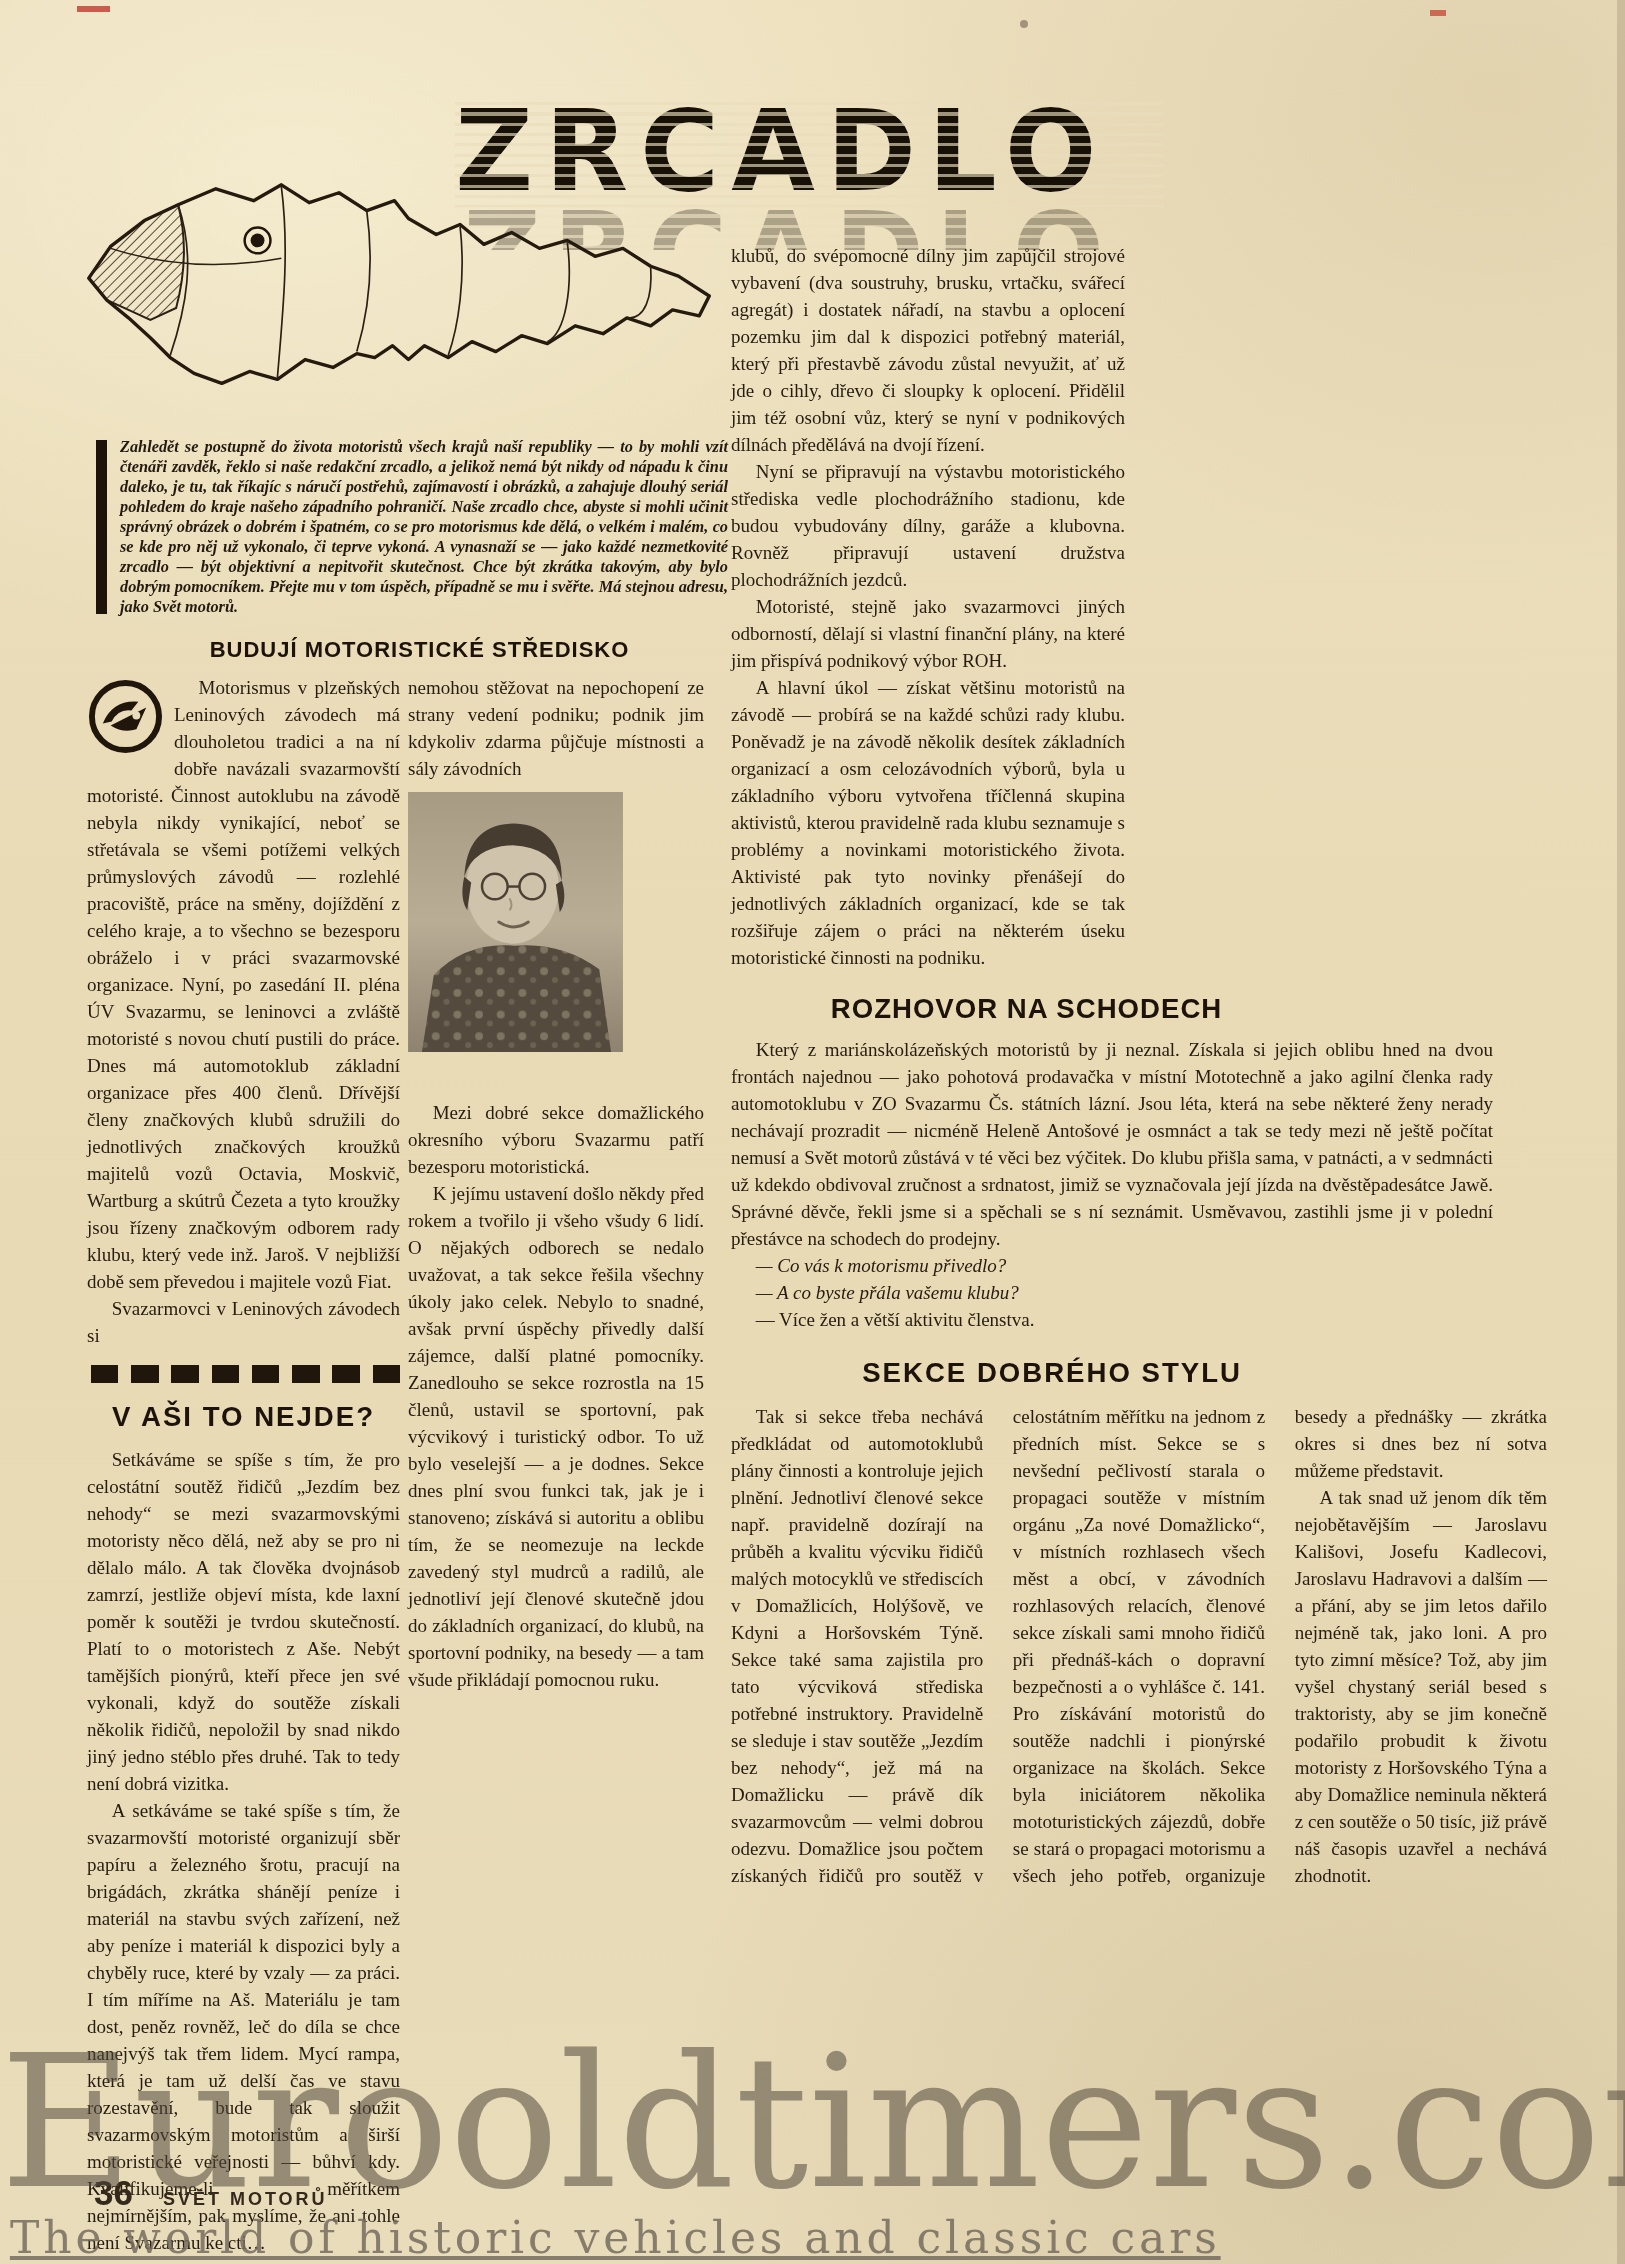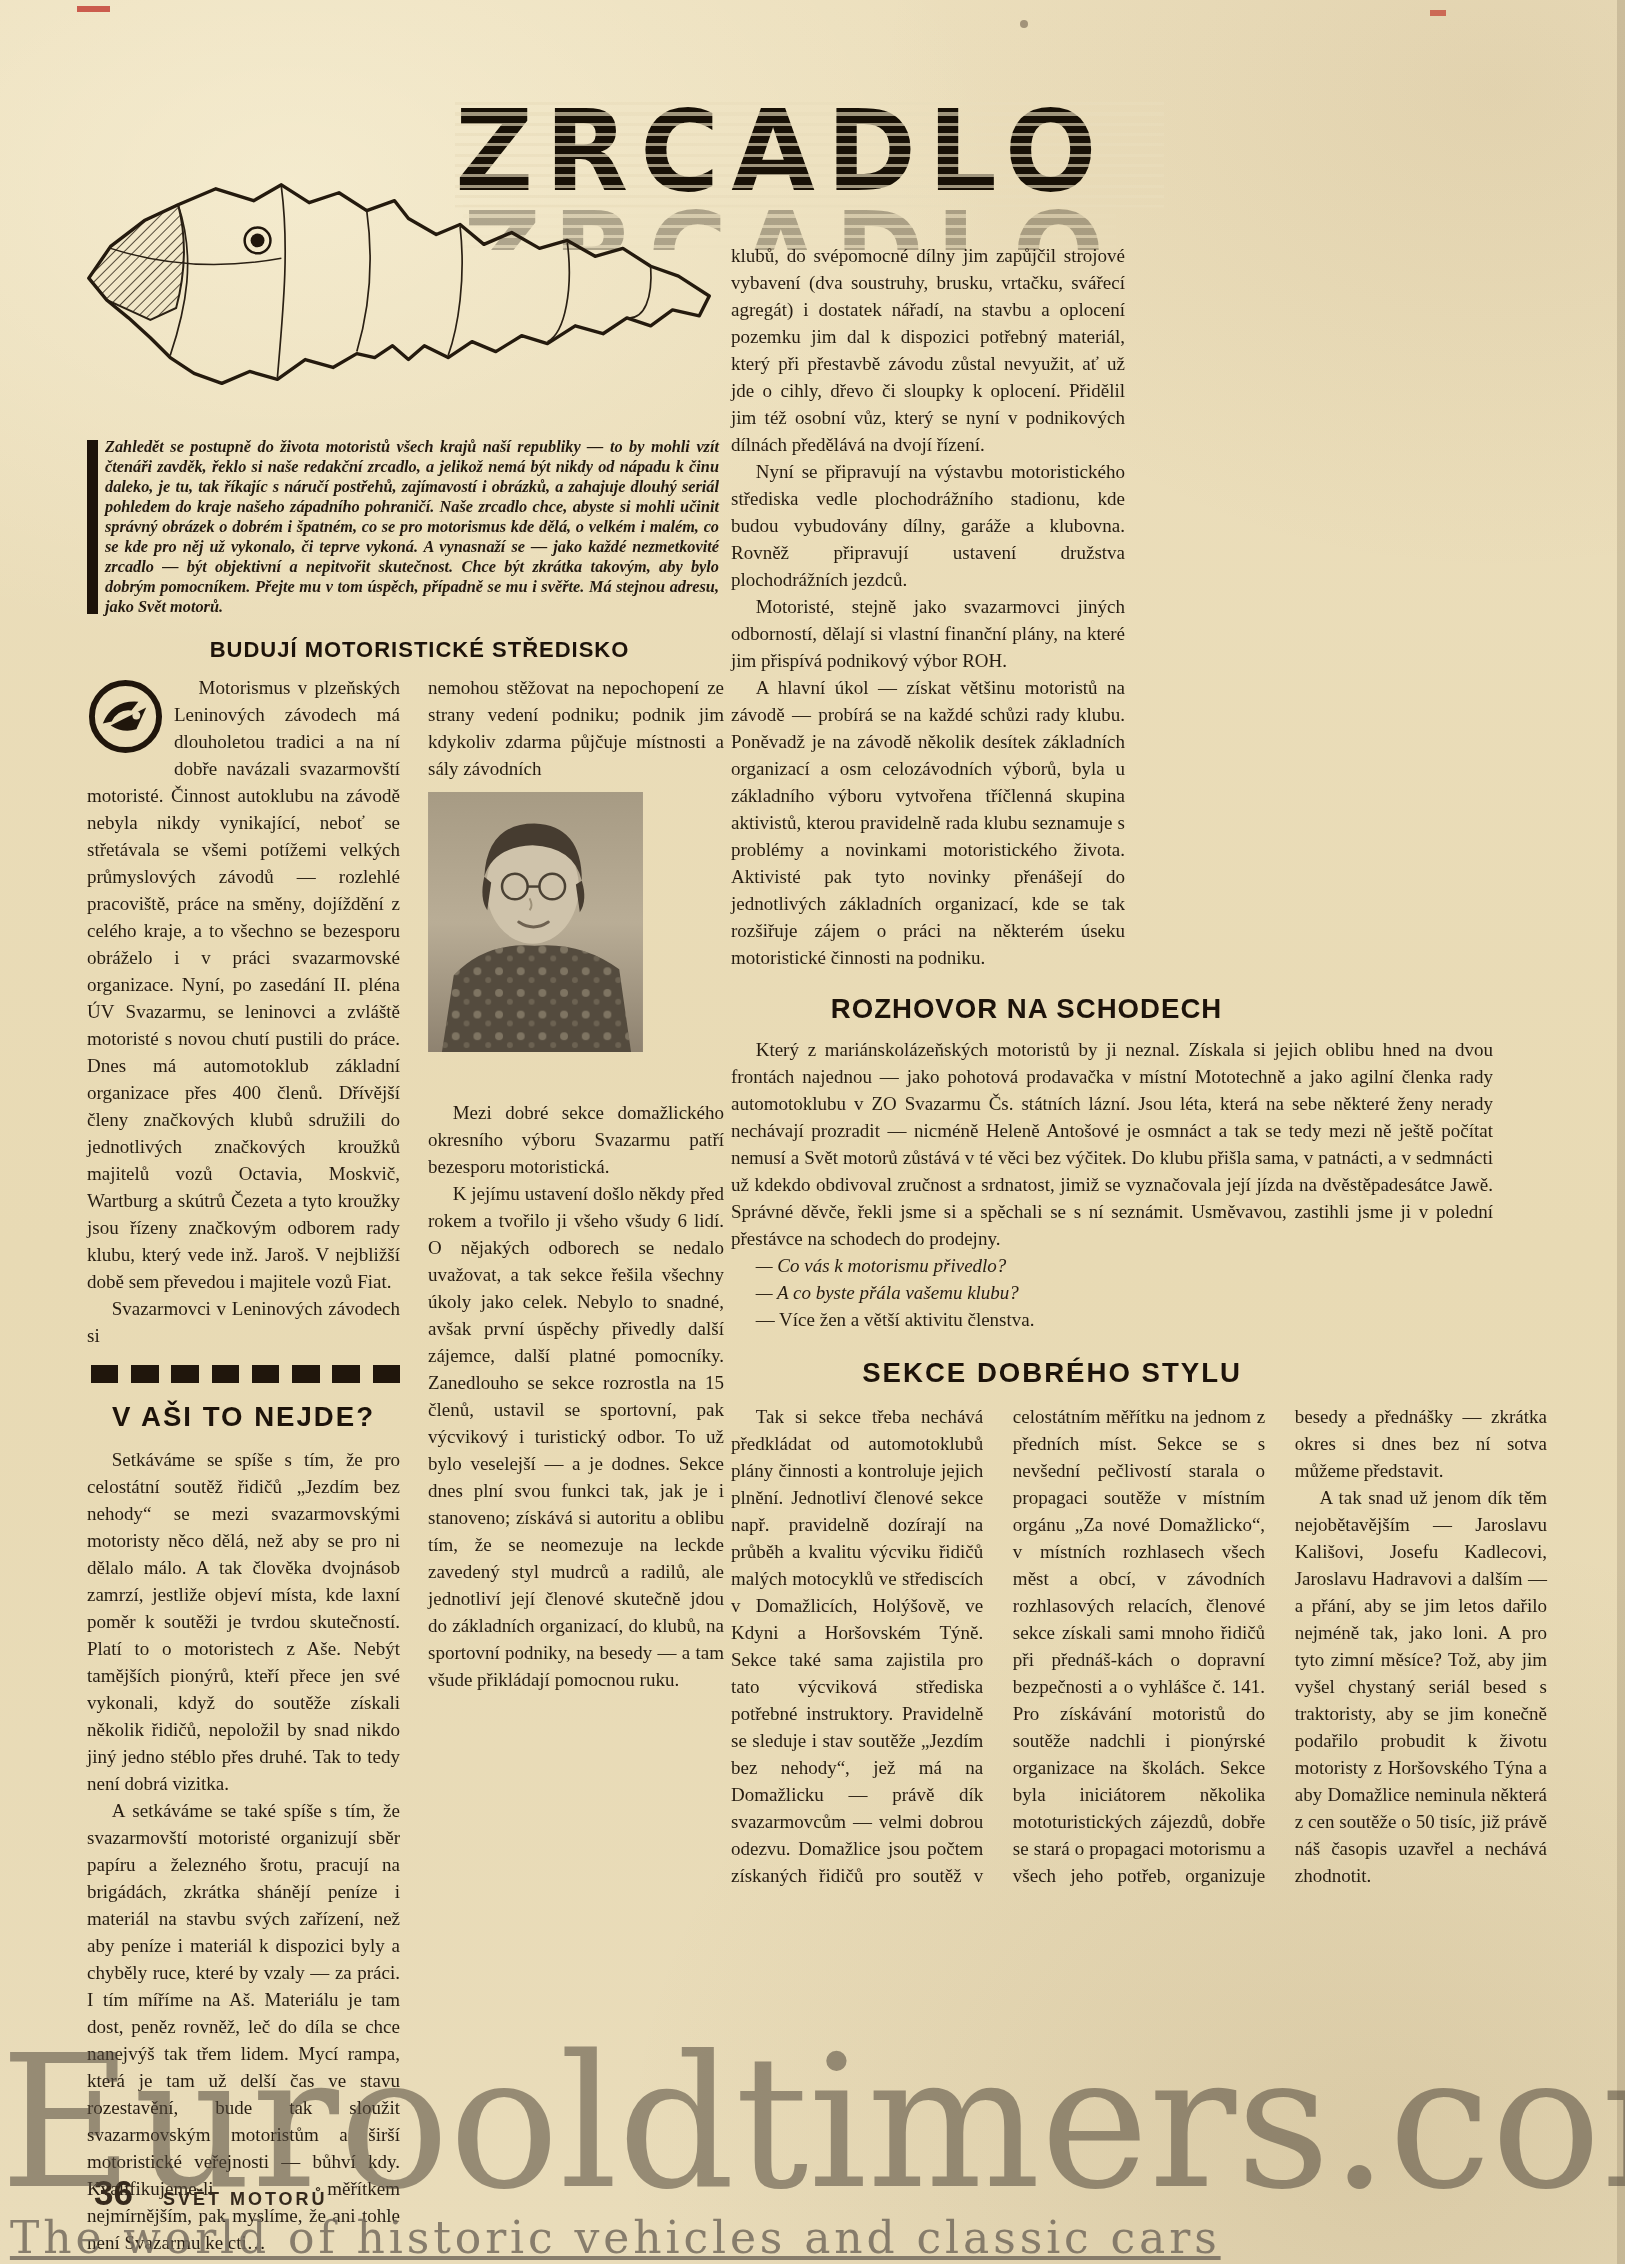--- a/index.html
+++ b/index.html
@@ -58,29 +58,29 @@
     line-height:27px;
     text-align:justify;
     text-indent:1.3em;
     color:#261c11;
   }
   .noindent { text-indent:0 !important; }
   .hd { font-family:"Liberation Sans", sans-serif; font-weight:700; color:#1d130a; }
 
   
   .left-region { position:absolute; left:87px; top:437px; width:642px; }
-  .intro-wrap { position:relative; padding-left:18px; width:632px; }
+  .intro-wrap { position:relative; padding-left:24px; width:632px;margin-left:9px; }
   .intro-bar { position:absolute; left:0; top:3px; bottom:3px; width:10.8px; background:#1d130a; }
   .intro-text {
     font-size:16.3px; line-height:20px;
     font-style:italic; font-weight:700;
     text-align:justify; color:#241a10;
   }
   .h-budujici { font-size:22px; letter-spacing:1px; width:571px; margin:19.7px 0 11.8px 47px; text-align:center; }
-  .a1-row { display:flex; gap:28px; }
+  .a1-row { display:flex; gap:8px; }
   .colA { width:313px; }
   .colB { width:296px; }
   .skoda { float:left; width:77px; height:77px; margin:3.9px 9.9px 2px 0; }
   .skoda svg { width:100%; height:100%; }
   .sq-row { display:flex; gap:12.8px; margin:15.8px 0 5.9px 3.9px; }
   .sq { width:27.6px; height:17.7px; background:#20160c; }
   .h-asi { font-size:27.6px; letter-spacing:2px; text-align:center; margin:17.7px 0 13.8px; }
   .photo { width:215px; height:260px; margin-top:9.9px; background:#b4a992; }
   .photo svg { width:100%; height:100%; display:block; }
   .mt-gap { margin-top:47px !important; }

